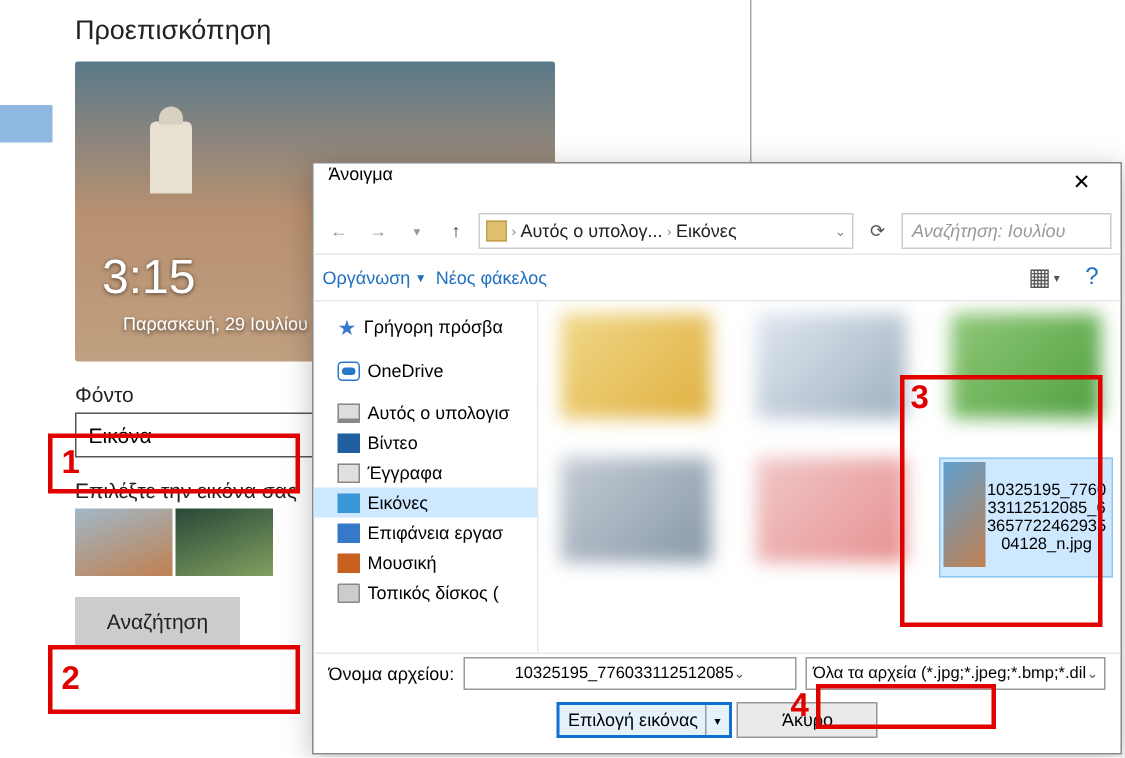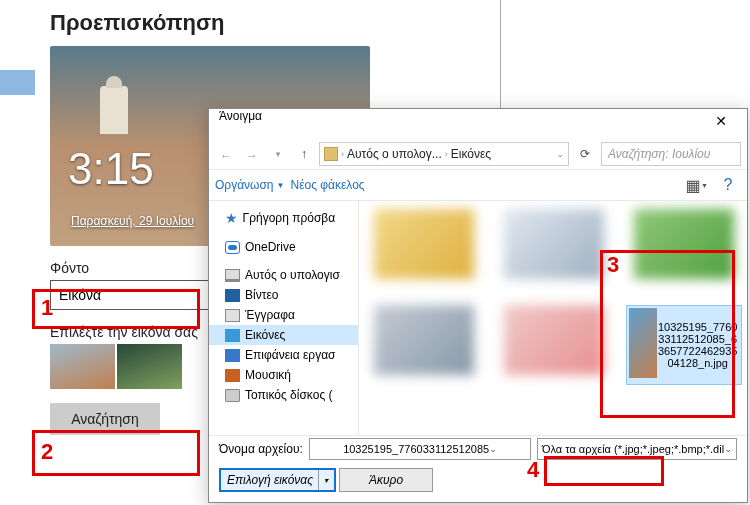--- a/index.html
+++ b/index.html
@@ -1,26 +1,26 @@
 <!DOCTYPE html>
 <html><head>
 <meta charset="utf-8">
 <style>
   * { box-sizing: border-box; margin: 0; padding: 0; font-family: "Segoe UI", Arial, sans-serif; }
   body { width: 750px; height: 505px; background: #fff; overflow: hidden; position: relative; }
   
   
   .settings-panel { position: absolute; left: 0; top: 0; width: 750px; height: 505px; padding-left: 50px; padding-top: 10px; }
   .sidebar-highlight { position: absolute; left: 0; top: 70px; width: 35px; height: 25px; background: #8fb8e0; }
-  .section-title { font-size: 22px; font-weight: 700; color: #222; margin-bottom: 10px; }
+  .section-title { font-size: 18px; font-weight: 400; color: #222; margin-bottom: 10px; }
   .preview-box { width: 320px; height: 200px; background: linear-gradient(180deg,#5a7a8a 0%,#b89070 50%,#c0a080 100%); position: relative; border-radius: 2px; overflow: hidden; }
   .preview-tower { position: absolute; left: 50px; top: 40px; width: 28px; height: 48px; background: #e8e0d0; border-radius: 4px 4px 0 0; }
   .preview-tower::before { content: ""; position: absolute; top: -10px; left: 6px; width: 16px; height: 12px; background: #d8d0c0; border-radius: 8px 8px 0 0; }
-  .preview-time { position: absolute; left: 18px; bottom: 52px; color: #fff; font-size: 44px; font-weight: 300; text-shadow: 0 1px 3px rgba(0,0,0,.6); }
-  .preview-date { position: absolute; left: 21px; bottom: 18px; color: #fff; font-size: 12px; text-shadow: 0 1px 3px rgba(0,0,0,.6); text-decoration: underline; }
+  .preview-time { position: absolute; left: 18px; bottom: 38px; color: #fff; font-size: 32px; font-weight: 300; text-shadow: 0 1px 3px rgba(0,0,0,.6); }
+  .preview-date { position: absolute; left: 32px; bottom: 18px; color: #fff; font-size: 12px; text-shadow: 0 1px 3px rgba(0,0,0,.6); }
   .label { font-size: 14px; color: #222; margin-top: 14px; margin-bottom: 4px; }
   .combo { width: 220px; height: 30px; border: 1px solid #555; display: flex; align-items: center; padding: 0 8px; justify-content: space-between; font-size: 14px; background: #fff; }
   .arrow-down { font-size: 9px; color: #555; }
   .thumb-row { display: flex; gap: 2px; margin-top: 4px; }
   .thumb { width: 65px; height: 45px; background: #778; }
   .t1 { background: linear-gradient(160deg,#a0b8c8,#c08050); }
   .t2 { background: linear-gradient(160deg,#284838,#80a060); }
   .browse-btn { width: 110px; height: 32px; background: #ccc; border: none; font-size: 14px; color: #222; margin-top: 14px; cursor: pointer; }
   .doc-line { position: absolute; left: 500px; top: 0; width: 1px; height: 108px; background: #aaa; }
 
@@ -84,21 +84,21 @@
   .ft4 { background: linear-gradient(135deg,#c4ccd4,#8898a8); }
   .ft5 { background: linear-gradient(135deg,#f0c8c8,#e89090); }
   .ft6 { background: linear-gradient(135deg,#90c878,#50a040); }
   .file-name { line-height: 12px; word-break: break-all; max-width: 100px; }
   
   .footer { border-top: 1px solid #e8e8e8; padding: 2px 10px 10px; display: flex; flex-direction: column; gap: 8px; }
   .filename-row { display: flex; align-items: center; gap: 6px; font-size: 12px; }
   .fn-label { text-align: right; }
   .fn-combo { flex: 1; height: 22px; border: 1px solid #999; display: flex; align-items: center; justify-content: center; padding: 0 4px; font-size: 11px; }
   .filter-combo { width: 200px; height: 22px; border: 1px solid #999; display: flex; align-items: center; justify-content: space-between; padding: 0 4px; font-size: 11px; overflow: hidden; white-space: nowrap; }
-  .button-row { display: flex; justify-content: flex-start; gap: 3px; font-style: italic; }
+  .button-row { display: flex; justify-content: center; gap: 3px; }
   .dlg-btn { min-width: 94px; height: 24px; font-size: 12px; border: 1px solid #999; background: #eaeaea; cursor: pointer; display: flex; align-items: center; justify-content: center; gap: 3px; padding: 0 6px; }
   .dlg-btn.primary { border: 2px solid #1070d6; background: #e5f1fb; }
   .btn-arrow { font-size: 8px; border-left: 1px solid #999; padding-left: 5px; margin-left: 2px; height: 100%; display: flex; align-items: center; }
 </style>
 </head>
 <body>
 
 <div class="settings-panel">
   <div class="sidebar-highlight"></div>
   <div class="section-title">Προεπισκόπηση</div>

